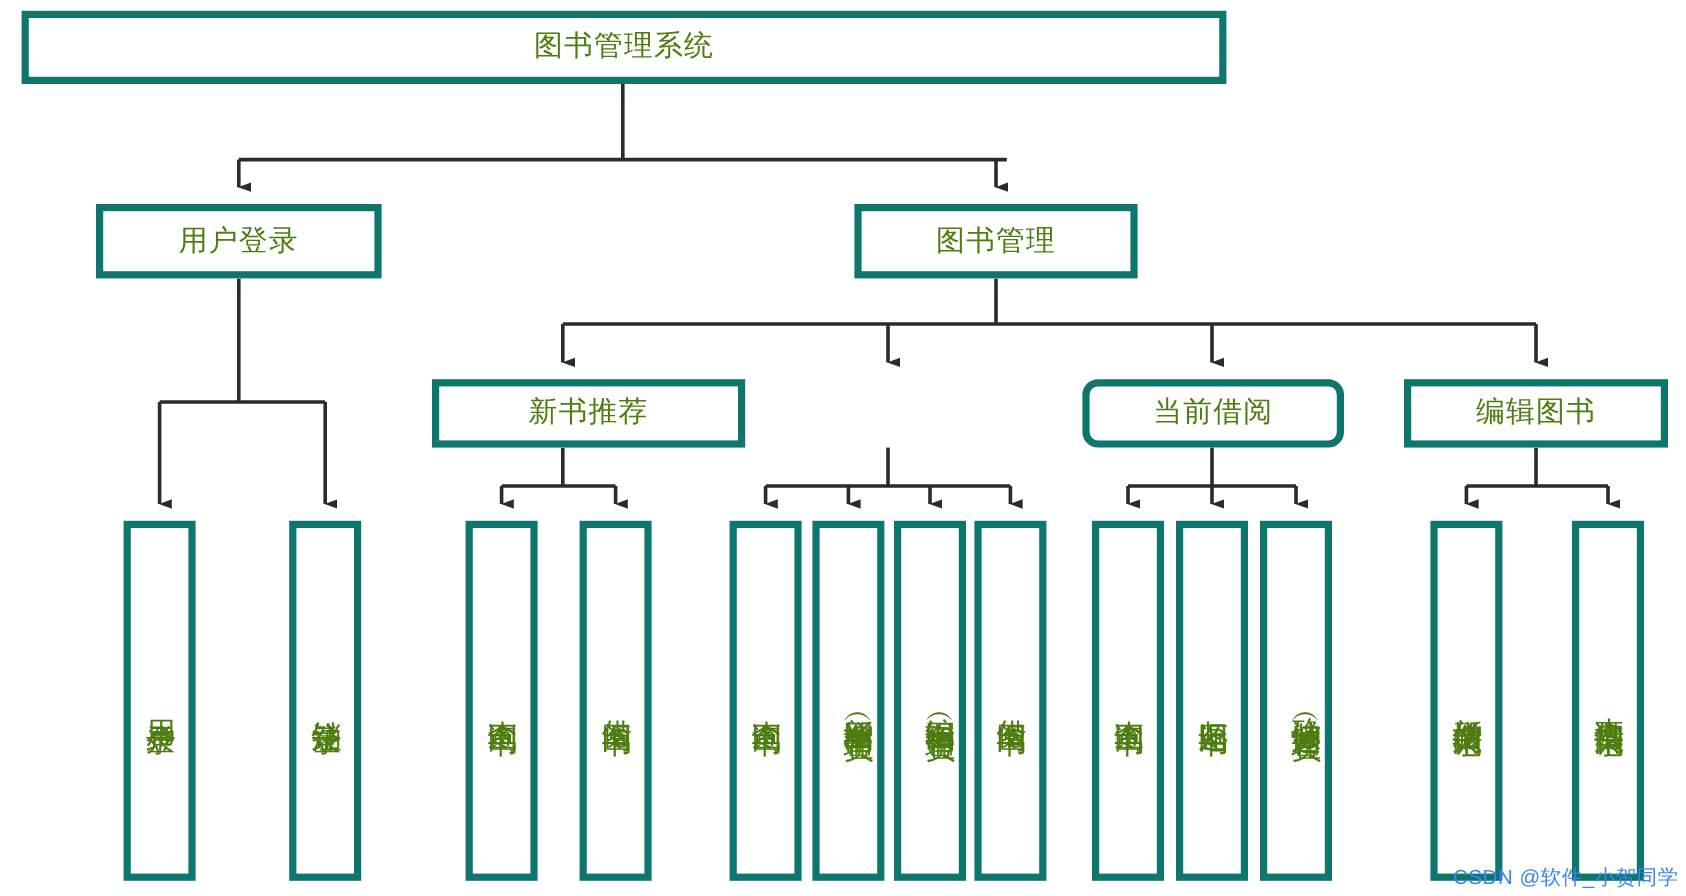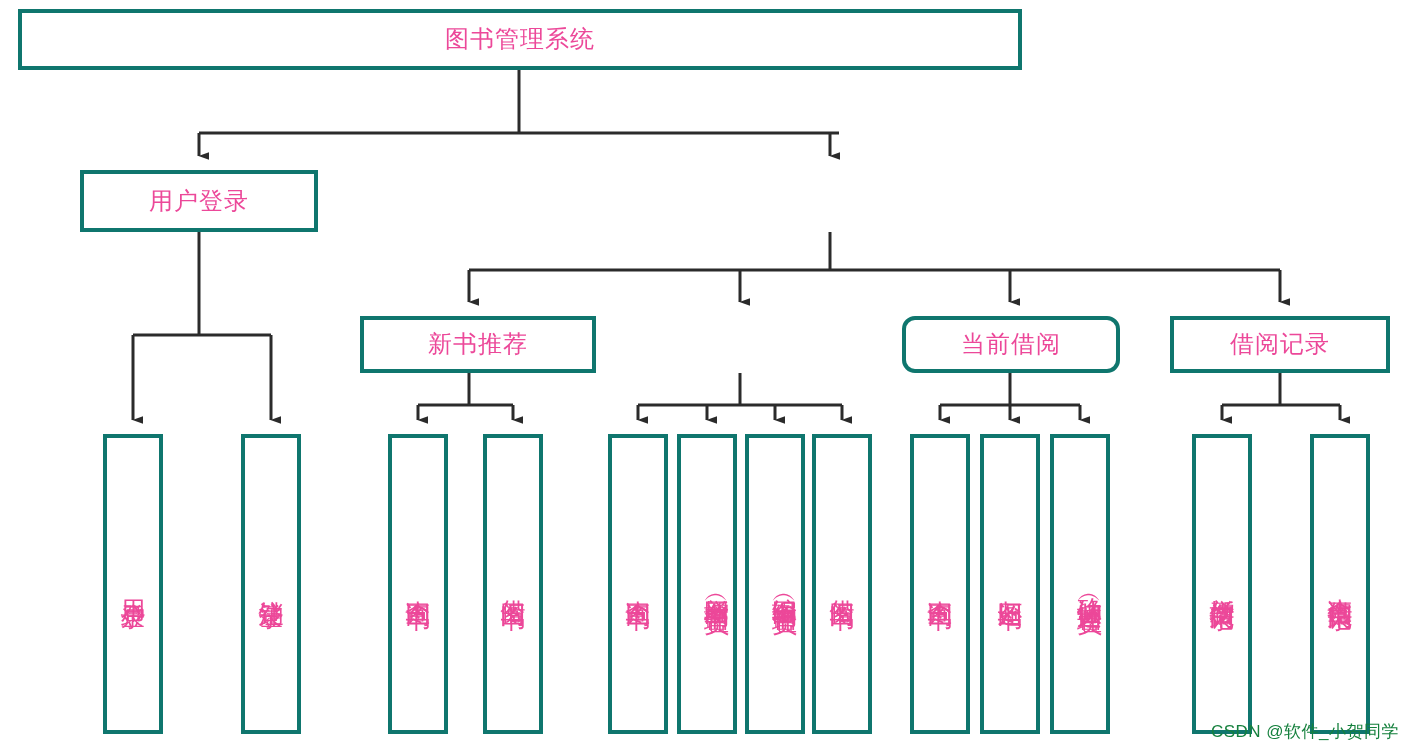--- a/index.html
+++ b/index.html
@@ -23,25 +23,25 @@
     left: 0;
     top: 0;
     width: 1405px;
     height: 747px;
     pointer-events: none;
   }
   .node {
     position: absolute;
     box-sizing: border-box;
     background: #ffffff;
-    border: 4px solid #0f766e;
+    border: 6px solid #0f766e;
     display: flex;
     align-items: center;
     justify-content: center;
-    color: #ec4899;
+    color: #4d7c0f;
     z-index: 2;
   }
   .node.horizontal {
     font-size: 24px;
     letter-spacing: 1px;
     line-height: 1.1;
   }
   .node.vertical {
     writing-mode: vertical-rl;
     text-orientation: upright;
@@ -63,21 +63,21 @@
   }
   .node.vertical.mid-align {
     align-items: center;
     padding-top: 0;
   }
   #watermark {
     position: absolute;
     right: 6px;
     bottom: 4px;
     font-size: 17px;
-    color: #15803d;
+    color: #3b82f6;
     letter-spacing: 0.5px;
     z-index: 5;
     white-space: nowrap;
   }
 </style>
 </head>
 <body>
 
 <div id="diagram-root">
 
@@ -131,29 +131,32 @@
     </g>
   </svg>
 
   <div class="node horizontal" style="left:18px; top:9px; width:1004px; height:61px;">
     <span>图书管理系统</span>
   </div>
 
   <div class="node horizontal" style="left:80px; top:170px; width:238px; height:62px;">
     <span>用户登录</span>
   </div>
-
-  <div class="node horizontal" style="left:360px; top:316px; width:236px; height:57px;">
+  <div class="node horizontal" style="left:712px; top:170px; width:236px; height:62px;">
+    <span>图书管理</span>
+  </div>
+
+  <div class="node horizontal" style="left:360px; top:316px; width:261px; height:57px;">
     <span>新书推荐</span>
   </div>
   <div class="node horizontal" style="left:902px; top:316px; width:218px; height:57px;border-radius:13px;">
     <span>当前借阅</span>
   </div>
   <div class="node horizontal" style="left:1170px; top:316px; width:220px; height:57px;">
-    <span>借阅记录</span>
+    <span>编辑图书</span>
   </div>
 
   <div class="node vertical mid-align" style="left:103px; top:434px; width:60px; height:300px;">
     <span class="vtext">用户登录</span>
   </div>
   <div class="node vertical mid-align" style="left:241px; top:434px; width:60px; height:300px;">
     <span class="vtext">注销登录</span>
   </div>
 
   <div class="node vertical mid-align" style="left:388px; top:434px; width:60px; height:300px;">

